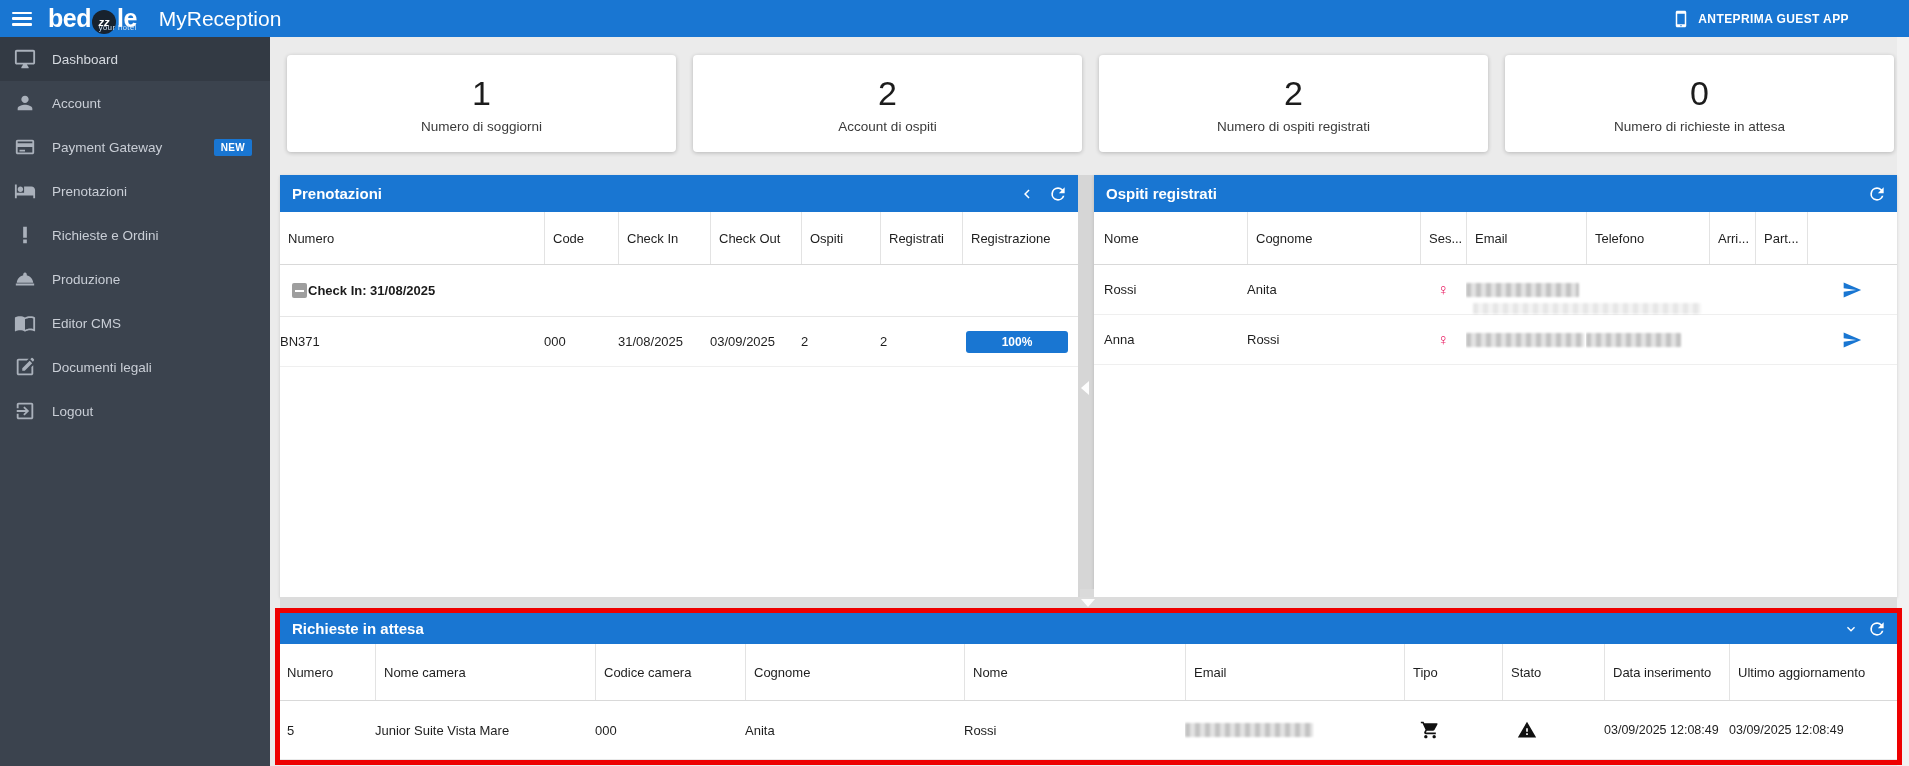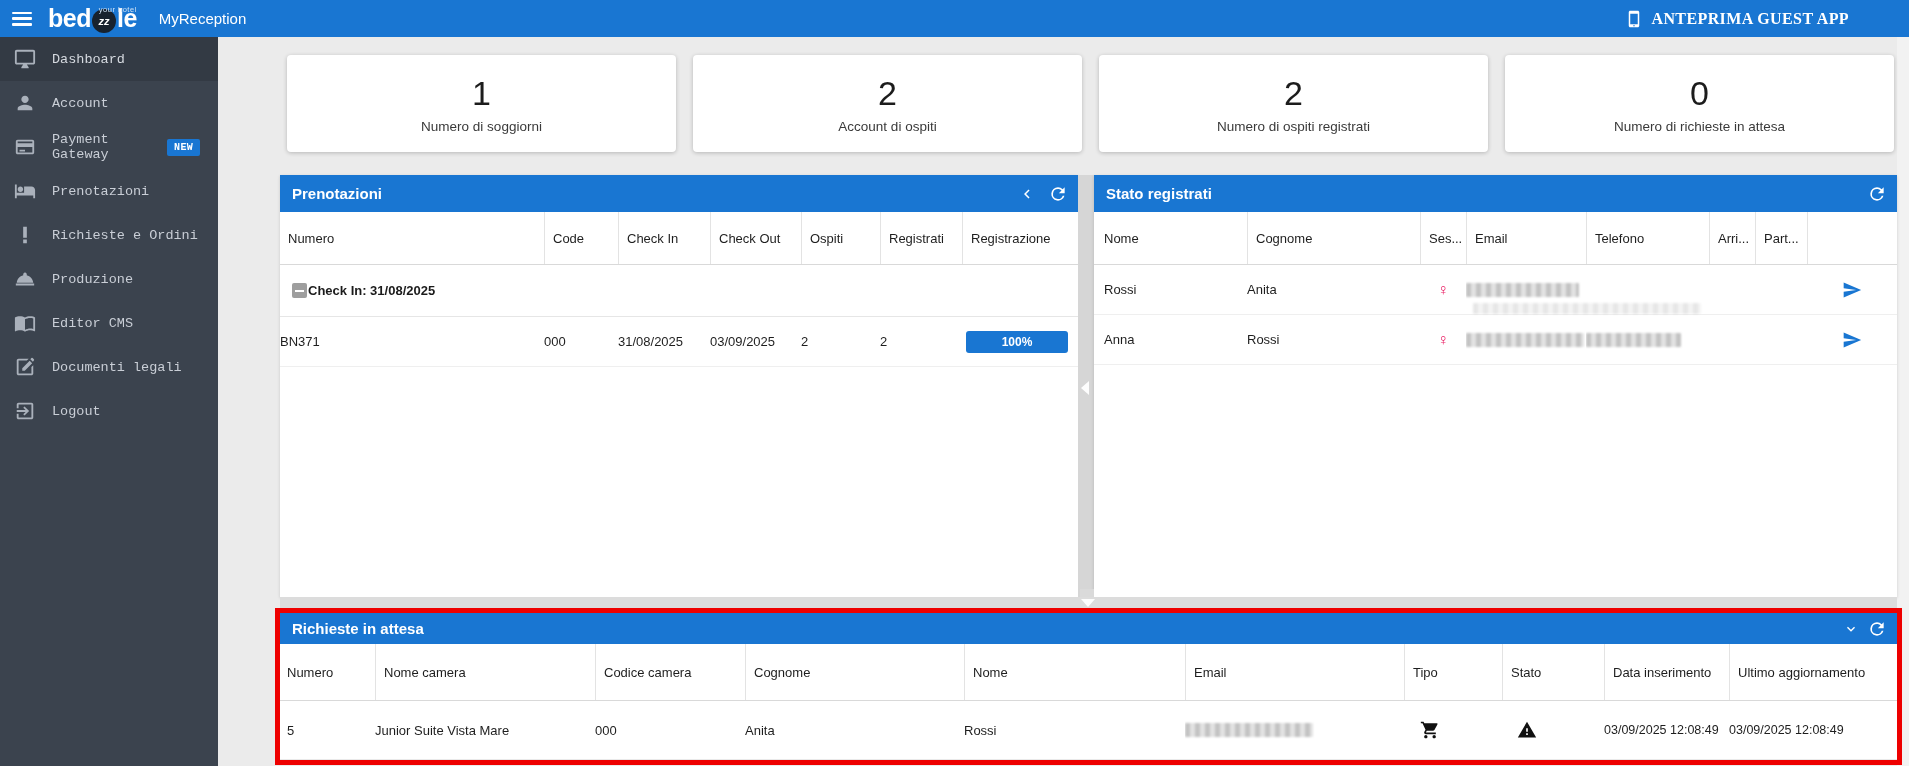--- a/index.html
+++ b/index.html
@@ -2,29 +2,29 @@
 <html><head>
 <meta charset="utf-8">
 <style>
   html,body{margin:0;padding:0;background:#d7d7d7;font-family:"Liberation Sans","DejaVu Sans",sans-serif;}
   .screen{position:relative;width:1909px;height:766px;overflow:hidden;background:#ebebeb;}
   svg{fill:currentColor;display:block;}
   
   .topbar{position:absolute;left:0;top:0;width:1909px;height:37px;background:#1976d2;display:flex;align-items:center;color:#fff;z-index:30;}
   .hamburger{width:20px;height:14px;margin-left:12px;display:flex;flex-direction:column;justify-content:space-between;cursor:pointer;}
   .hamburger span{display:block;height:2.5px;background:#fff;border-radius:1px;}
-  .brand{display:flex;align-items:flex-start;margin-left:16px;line-height:1;}
+  .brand{display:flex;align-items:flex-end;margin-left:16px;line-height:1;}
   .brand .b{font-size:25px;font-weight:bold;letter-spacing:-.5px;}
   .zz-circle{width:24px;height:24px;border-radius:50%;background:#18222e;color:#fff;display:inline-flex;align-items:center;justify-content:center;font-size:11px;font-weight:bold;font-style:italic;position:relative;top:3px;margin:0 1px;}
   .tagline{font-size:7.5px;color:#cfe2f5;margin-left:-38px;position:relative;top:0;letter-spacing:.5px;}
-  .app-title{font-size:15px;margin-left:22px;font-weight:500;}
+  .app-title{font-size:21px;margin-left:22px;font-weight:500;}
   .top-right{margin-left:auto;margin-right:60px;display:flex;align-items:center;gap:8px;cursor:pointer;}
-  .top-right .label{font-size:16px;font-weight:bold;letter-spacing:.4px;font-family:Liberation Serif, serif;}
-  
-  .sidebar{position:absolute;left:0;top:37px;width:218px;height:729px;background:#3b434e;z-index:20;font-family:Liberation Mono, monospace;}
+  .top-right .label{font-size:12px;font-weight:bold;letter-spacing:.4px;}
+  
+  .sidebar{position:absolute;left:0;top:37px;width:270px;height:729px;background:#3b434e;z-index:20;}
   .side-item{height:44px;display:flex;align-items:center;color:#c9ced6;cursor:pointer;}
   .side-item.selected{background:#333a44;color:#d6dae0;}
   .side-item .ic{width:22px;height:22px;margin-left:14px;color:#aab1bb;flex:none;}
   .side-item .lbl{font-size:13.5px;margin-left:16px;}
   .badge{margin-left:auto;margin-right:18px;background:#1976d2;color:#fff;font-size:10px;font-weight:bold;padding:3px 7px;border-radius:2px;letter-spacing:.3px;}
   
   .cards{position:absolute;left:287px;top:55px;width:1607px;display:flex;gap:17px;}
   .card{flex:1;height:97px;background:#fff;border-radius:4px;box-shadow:0 1px 4px rgba(0,0,0,.22);display:flex;flex-direction:column;align-items:center;justify-content:center;}
   .card .num{font-size:34px;color:#1c1c1c;}
   .card .cap{font-size:13.5px;color:#3a3a3a;margin-top:6px;}
@@ -259,21 +259,21 @@
       </div>
     </div>
   </section>
 
   <div class="vsplit">
     <div class="tri"></div>
   </div>
 
   <section class="panel" style="left:1094px;top:175px;width:803px;height:422px;">
     <header class="panel-head">
-      <span class="panel-title">Stato registrati</span>
+      <span class="panel-title">Ospiti registrati</span>
       <span class="head-actions">
         <svg class="hic ic20">
             <use href="#i-refresh"></use>
           </svg>
       </span>
     </header>
     <div class="thead">
       <div class="cell" style="width:153px;padding-left:10px">Nome</div>
       <div class="cell" style="width:173px">Cognome</div>
       <div class="cell" style="width:46px">Ses...</div>

